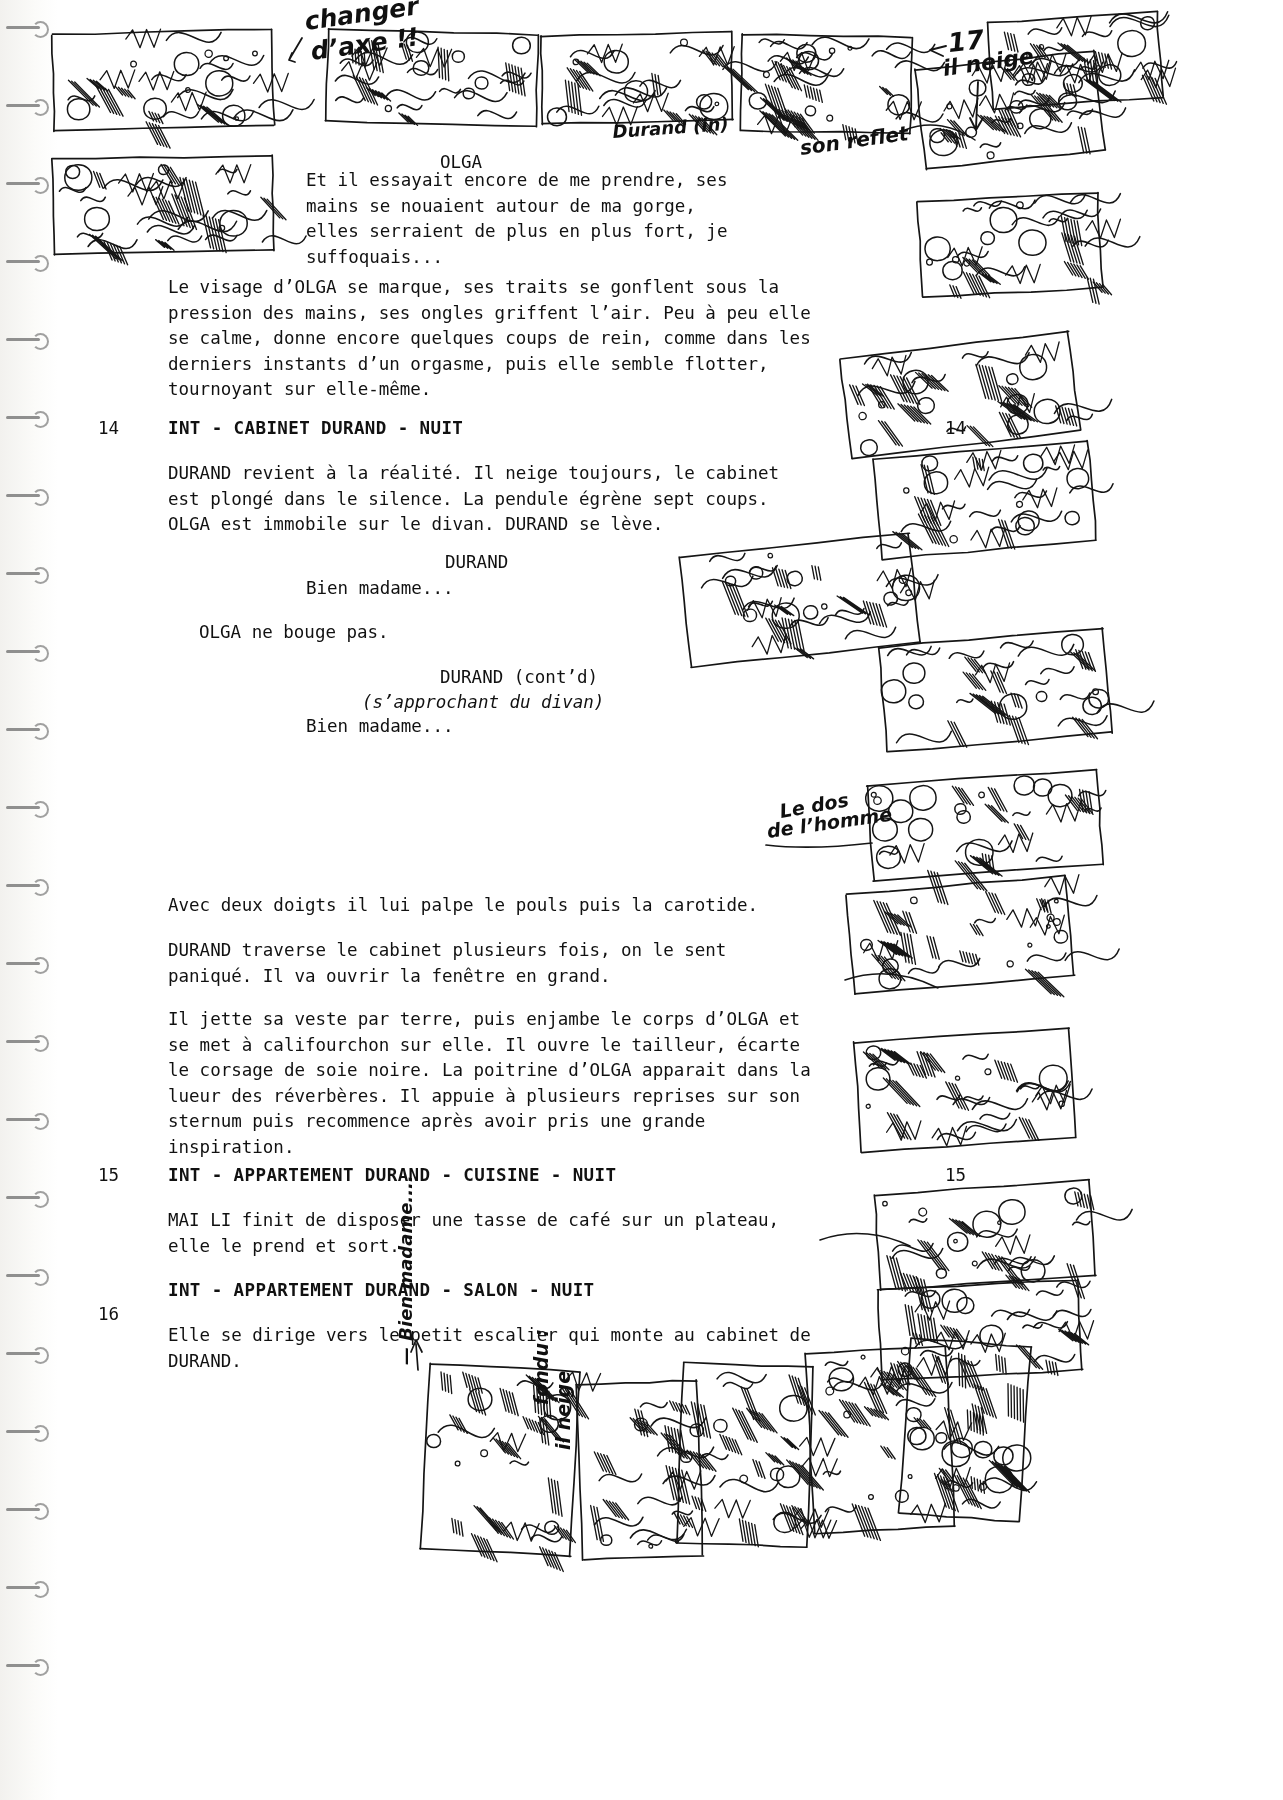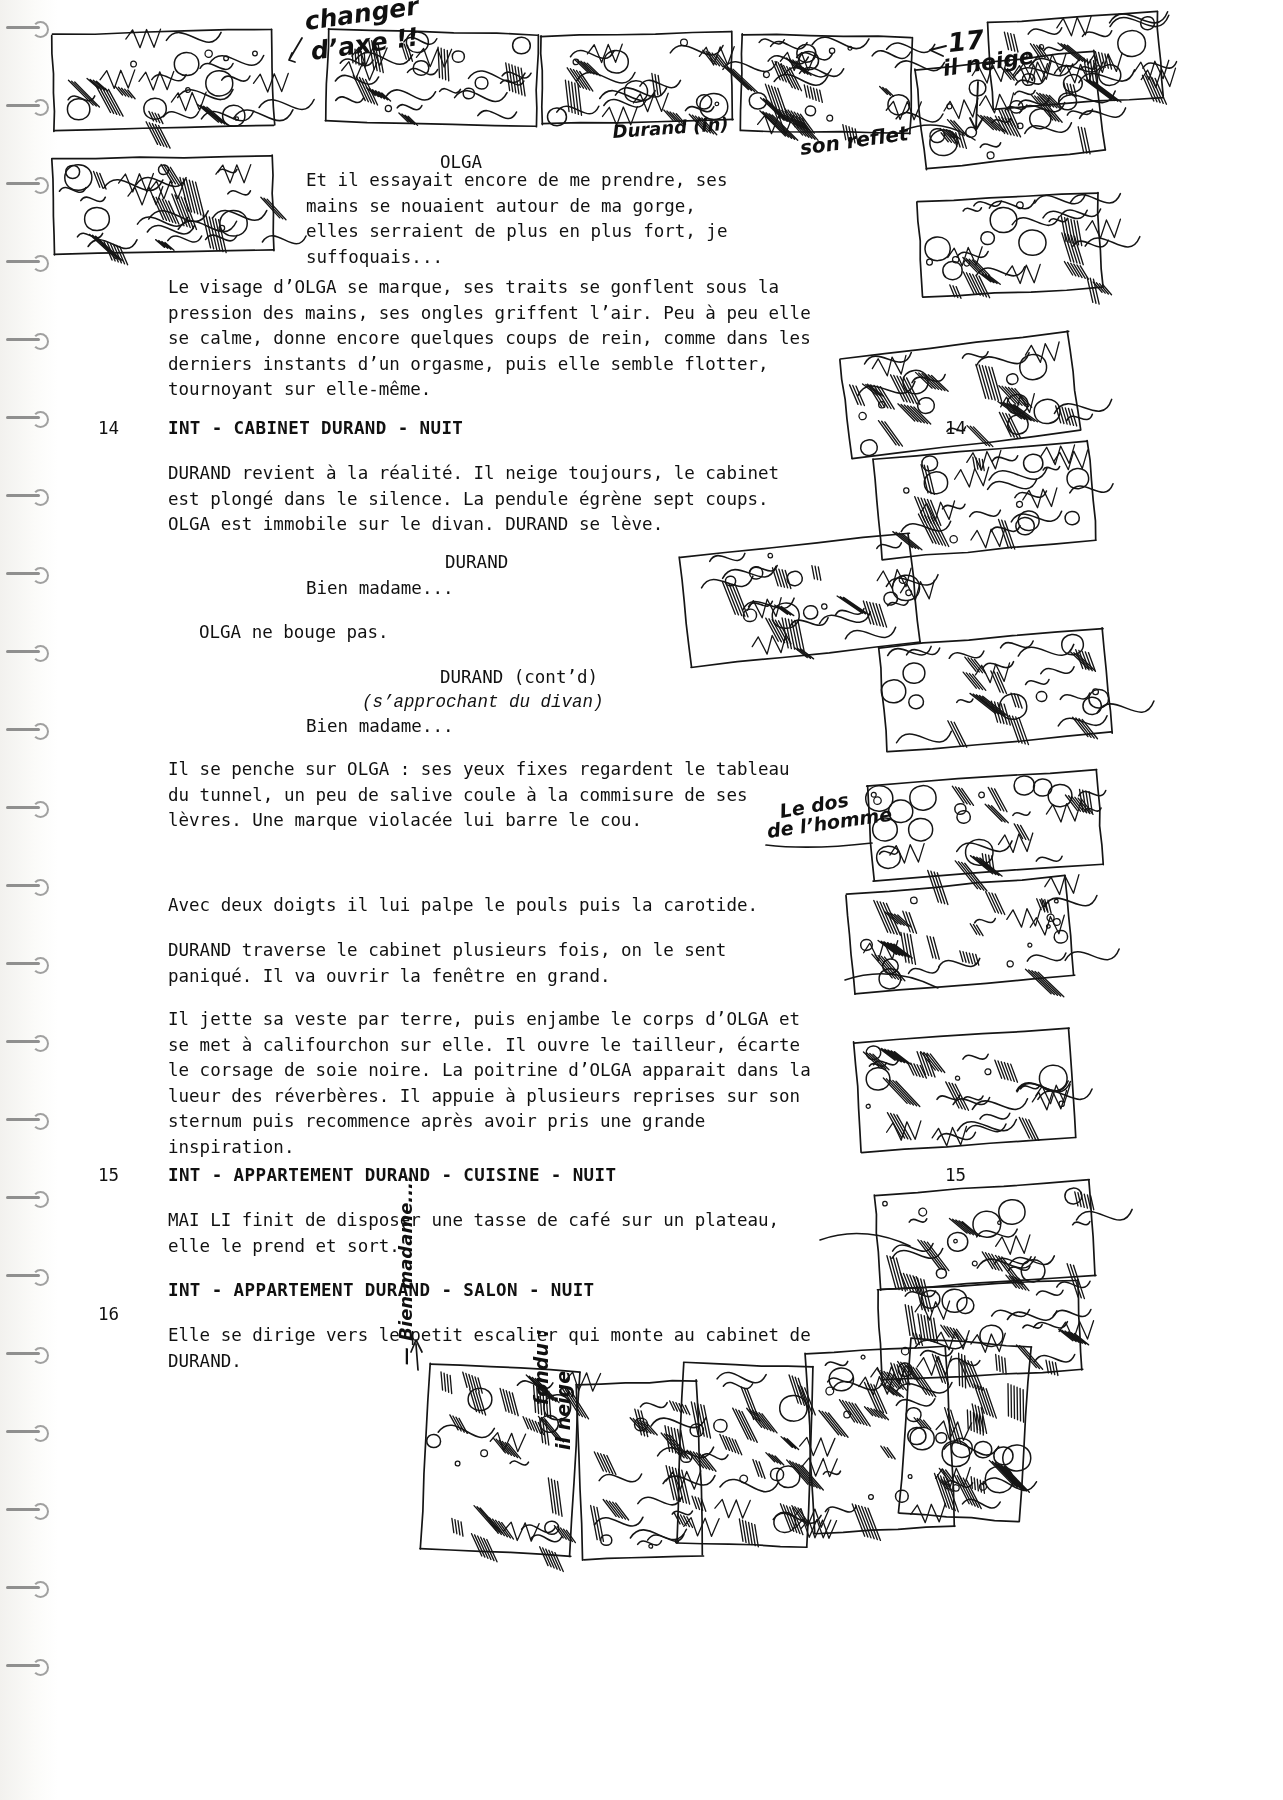--- a/index.html
+++ b/index.html
@@ -108,25 +108,22 @@
       <div class="block slug" style="left: 68px; top: 416px;">INT - CABINET DURAND - NUIT</div>
       <div class="block scene-num" style="left: -2px; top: 416px;">14</div>
       <div class="block scene-num-r" style="left: 845px; top: 416px;">14</div>
       <div class="block action" style="left: 68px; top: 461px;">DURAND revient à la réalité. Il neige toujours, le cabinet
 est plongé dans le silence. La pendule égrène sept coups.
 OLGA est immobile sur le divan. DURAND se lève.</div>
       <div class="block cue" style="left: 345px; top: 550px;">DURAND</div>
       <div class="block dlg" style="left: 206px; top: 576px;">Bien madame...</div>
       <div class="block action" style="left: 68px; top: 620px; margin-left: 31px;">OLGA ne bouge pas.</div>
       <div class="block cue" style="left: 340px; top: 665px;">DURAND (cont’d)</div>
-      <div class="block paren" style="left: 262px; top: 690px; font-family: Liberation Mono, monospace;">(s’approchant du divan)</div>
+      <div class="block paren" style="left: 262px; top: 690px;">(s’approchant du divan)</div>
       <div class="block dlg" style="left: 206px; top: 714px;">Bien madame...</div>
-      <div class="block action" style="left: 68px; top: 757px;">Il se penche sur OLGA : ses yeux fixes regardent le tableau
-du tunnel, un peu de salive coule à la commisure de ses
-lèvres. Une marque violacée lui barre le cou.</div>
       <div class="block action" style="left: 68px; top: 893px;">Avec deux doigts il lui palpe le pouls puis la carotide.</div>
       <div class="block action" style="left: 68px; top: 938px;">DURAND traverse le cabinet plusieurs fois, on le sent
 paniqué. Il va ouvrir la fenêtre en grand.</div>
       <div class="block action" style="left: 68px; top: 1007px;">Il jette sa veste par terre, puis enjambe le corps d’OLGA et
 se met à califourchon sur elle. Il ouvre le tailleur, écarte
 le corsage de soie noire. La poitrine d’OLGA apparait dans la
 lueur des réverbères. Il appuie à plusieurs reprises sur son
 sternum puis recommence après avoir pris une grande
 inspiration.</div>
       <div class="block slug" style="left: 68px; top: 1163px;">INT - APPARTEMENT DURAND - CUISINE - NUIT</div>

